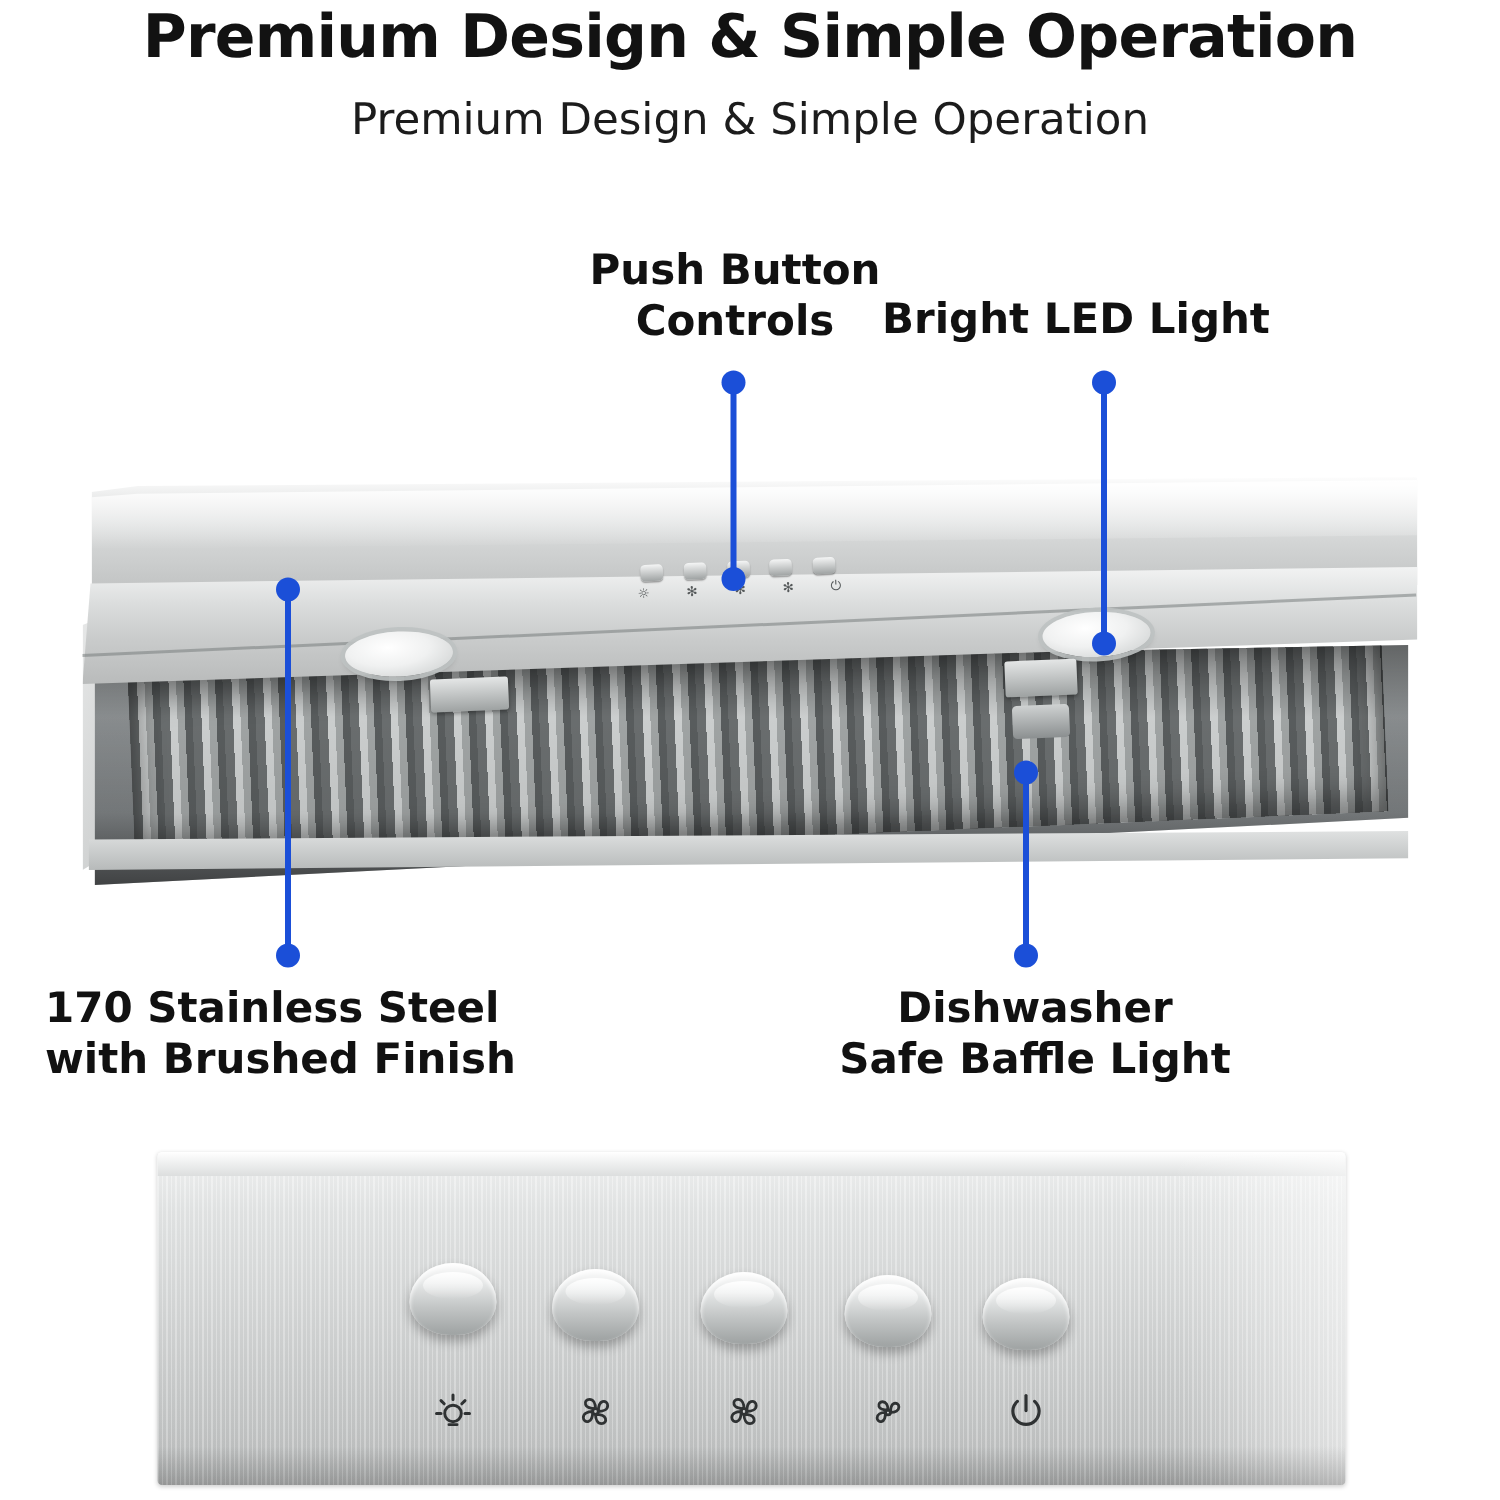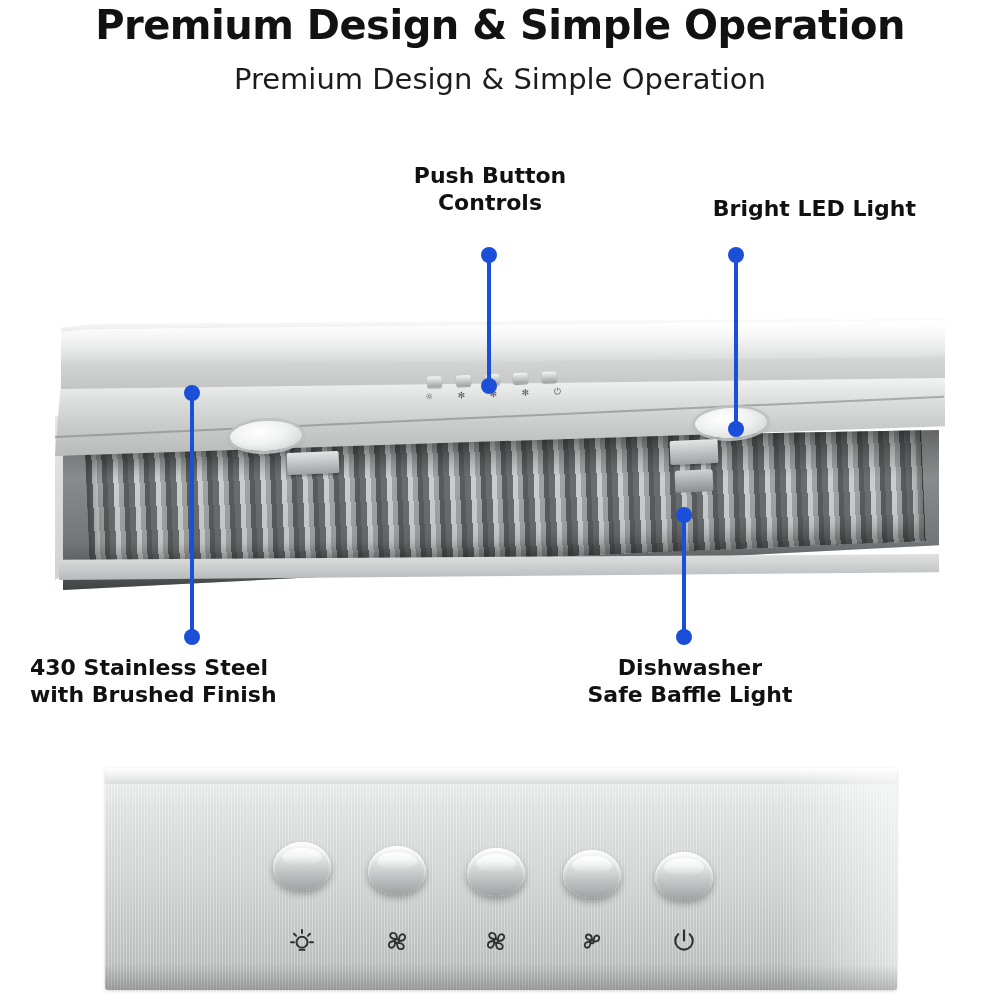--- a/index.html
+++ b/index.html
@@ -35,29 +35,29 @@
     width: 1000px;
     text-align: center;
     font-size: 29px;
     font-weight: normal;
     color: #1c1c1c;
   }
 
   
   .callout {
     position: absolute;
-    font-size: 22px;
+    font-size: 28px;
     font-weight: bold;
     color: #111111;
     line-height: 1.22;
     text-align: center;
     white-space: pre-line;
   }
   #callout-push-button { left: 380px; top: 163px; width: 220px; }
-  #callout-led         { left: 616px; top: 196px; width: 300px; text-align: right; }
+  #callout-led         { left: 588px; top: 196px; width: 300px; text-align: left; }
   #callout-steel       { left: 30px;  top: 655px; width: 340px; text-align: left; }
   #callout-filter      { left: 525px; top: 655px; width: 330px; text-align: center; }
 
   
   .dot {
     position: absolute;
     width: 16px;
     height: 16px;
     border-radius: 50%;
     background: #1b4fd8;
@@ -342,21 +342,21 @@
 <div class="dot" style="left:184px; top:385px;"></div>
 <div class="dot" style="left:184px; top:629px;"></div>
 
 <div class="line" style="left:682px; top:518px; height:118px;"></div>
 <div class="dot" style="left:676px; top:507px;"></div>
 <div class="dot" style="left:676px; top:629px;"></div>
 
 <div class="callout" id="callout-push-button">Push Button
 Controls</div>
 <div class="callout" id="callout-led">Bright LED Light</div>
-<div class="callout" id="callout-steel">430 Stainless Steel
+<div class="callout" id="callout-steel">170 Stainless Steel
 with Brushed Finish</div>
 <div class="callout" id="callout-filter">Dishwasher
 Safe Baffle Light</div>
 
 <div class="panel-photo">
   <div class="panel-brush"></div>
   <div class="panel-top-edge"></div>
   <div class="panel-curve"></div>
   <div class="panel-bottom-shadow"></div>
 

